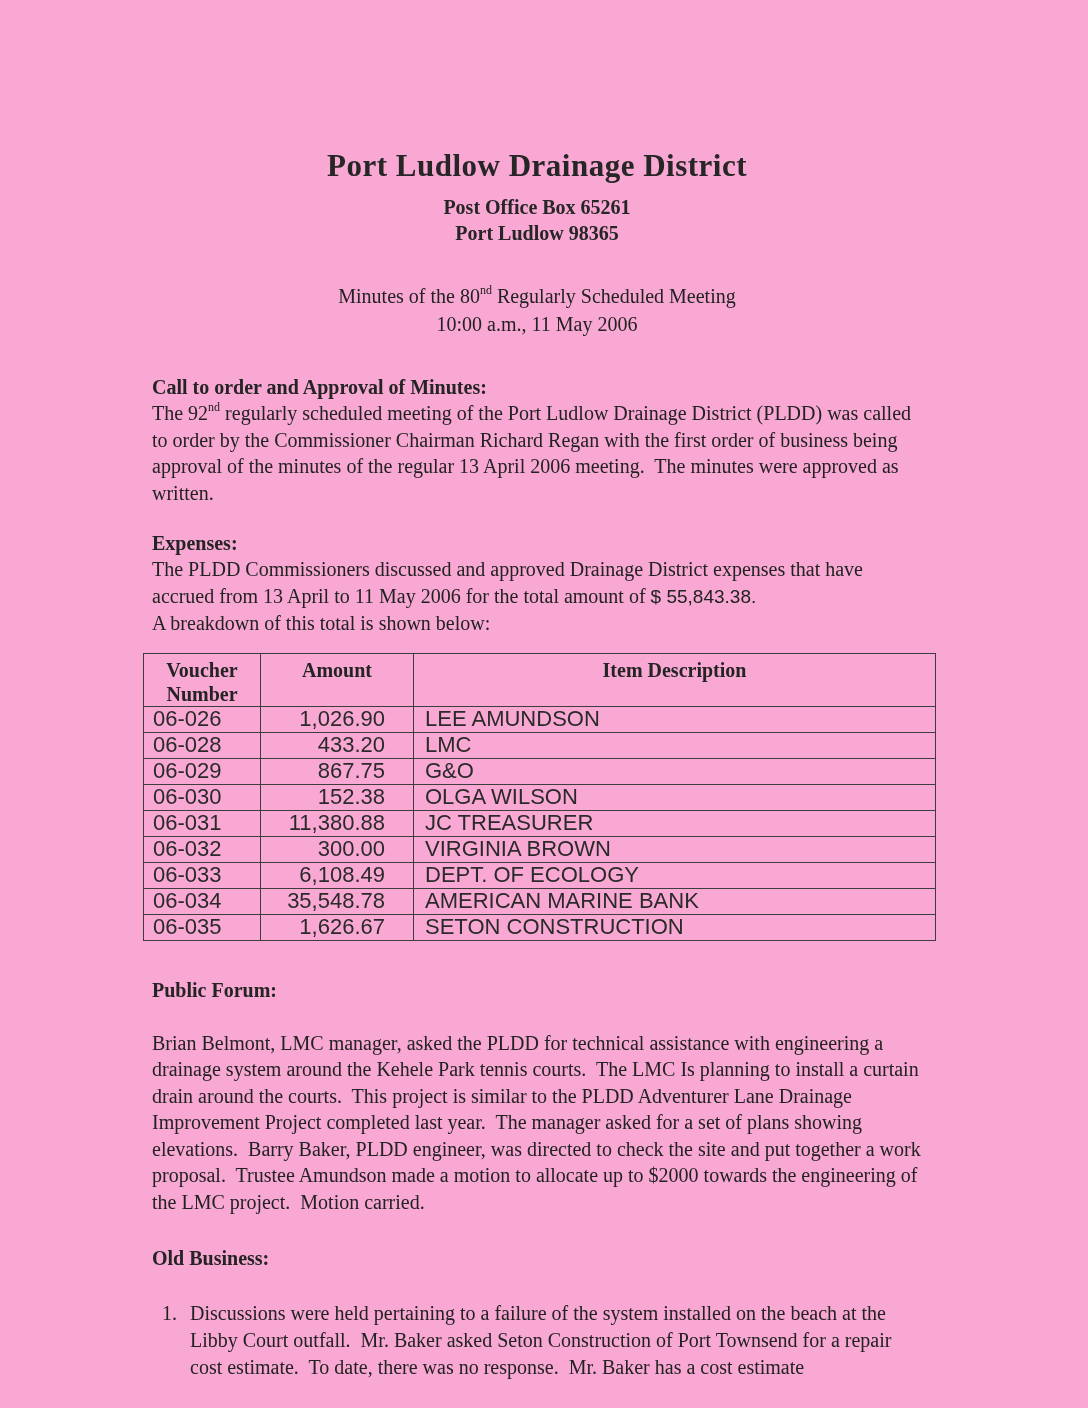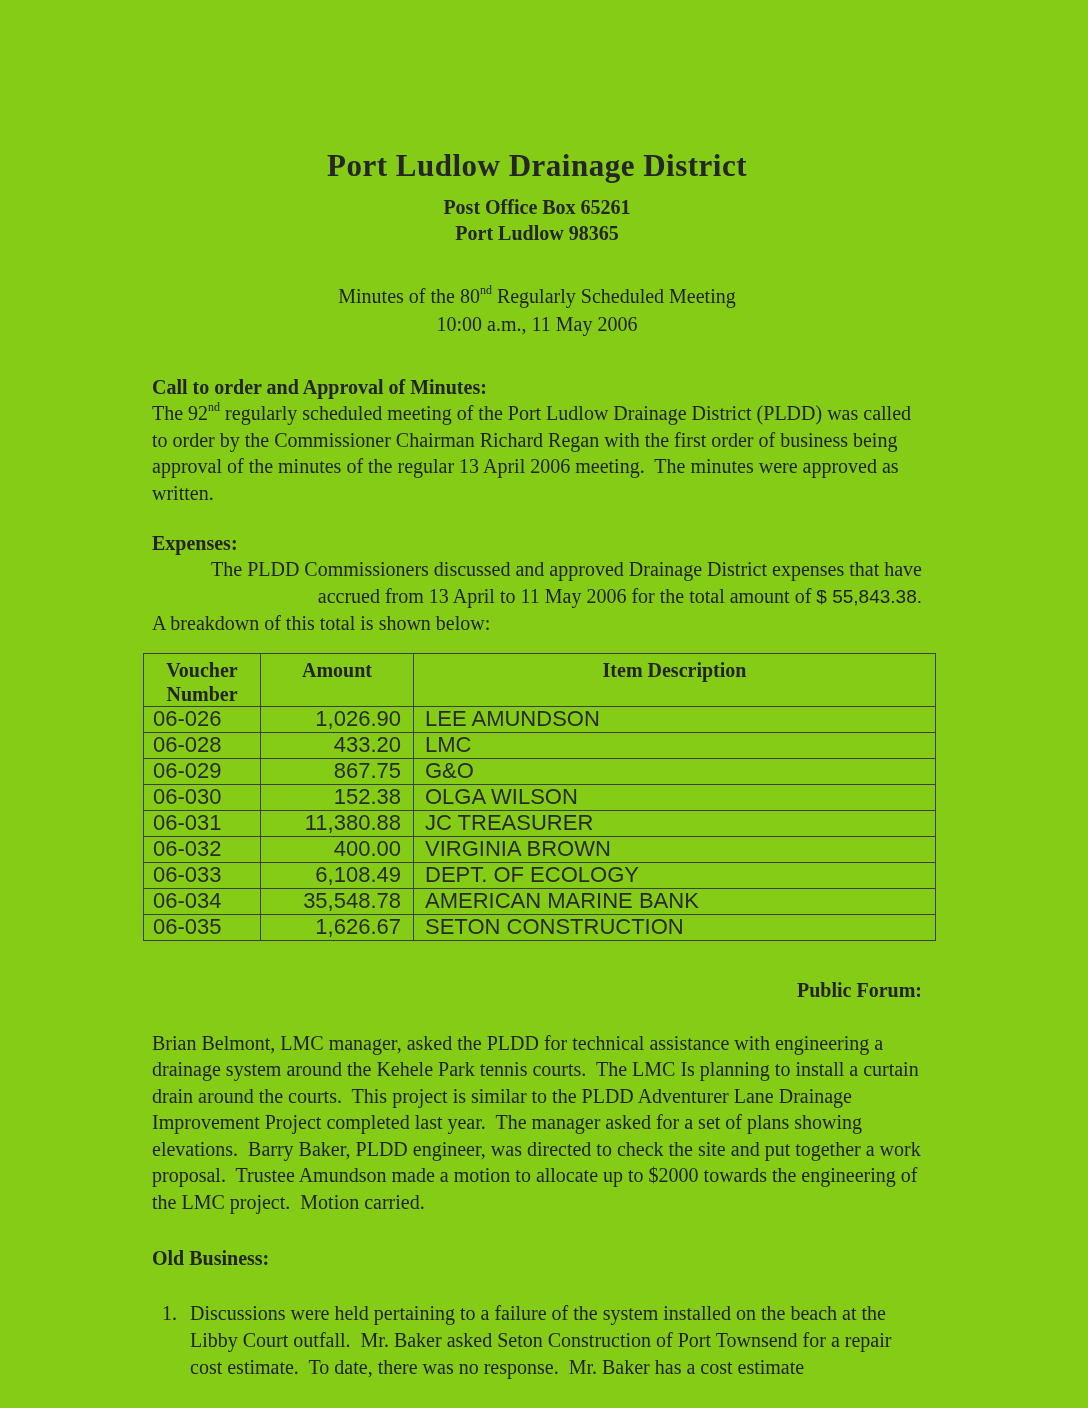--- a/index.html
+++ b/index.html
@@ -4,21 +4,21 @@
 <style>
   html, body {
     margin: 0;
     padding: 0;
     background: #ffffff;
   }
   .page {
     position: relative;
     width: 1088px;
     height: 1408px;
-    background: #84cc16;
+    background: #f9a8d4;
     overflow: hidden;
     font-family: "Liberation Serif", serif;
     color: #1e1e1e;
     box-sizing: border-box;
     padding: 148px 166px 0 152px;
   }
   .doc-header { text-align: center; }
   .doc-title {
     font-size: 31px;
     font-weight: bold;
@@ -53,24 +53,24 @@
   }
   .para {
     font-size: 20px;
     line-height: 26.5px;
     margin: 0;
     white-space: pre-wrap;
     color: #222;
   }
   .h-call { margin-top: 38px; }
   .h-expenses { margin-top: 26px; }
-  .h-public-forum { margin-top: 38px; text-align: right; }
+  .h-public-forum { margin-top: 38px; }
   .h-old-business { margin-top: 32px; }
   .p-call { margin-top: 1px; }
-  .p-expenses { margin-top: 1px; text-align: right; }
+  .p-expenses { margin-top: 1px; }
   .p-public-forum { margin-top: 28px; }
   .sans-amount {
     font-family: "Liberation Sans", sans-serif;
     font-size: 19px;
   }
   table.expense-table {
     margin-top: 16px;
     margin-left: -9px;
     width: 792px;
     border-collapse: collapse;
@@ -97,21 +97,21 @@
   table.expense-table td {
     font-family: "Liberation Sans", sans-serif;
     font-size: 22px;
     height: 26px;
     padding: 0 10px;
     color: #2a2a2a;
     vertical-align: middle;
     line-height: 20px;
   }
   table.expense-table td:nth-child(1) { text-align: left;  padding-left: 9px; }
-  table.expense-table td:nth-child(2) { text-align: right; padding-right: 12px; margin-top: 20px; }
+  table.expense-table td:nth-child(2) { text-align: right; padding-right: 28px; margin-top: 20px; }
   table.expense-table td:nth-child(3) { text-align: left;  padding-left: 11px; }
   .ob-item {
     margin-top: 30px;
     display: flex;
     font-size: 20px;
     line-height: 27px;
     color: #222;
   }
   .ob-number {
     flex: 0 0 38px;
@@ -180,21 +180,21 @@
           <td>152.38</td>
           <td>OLGA WILSON</td>
         </tr>
         <tr>
           <td>06-031</td>
           <td>11,380.88</td>
           <td>JC TREASURER</td>
         </tr>
         <tr>
           <td>06-032</td>
-          <td>400.00</td>
+          <td>300.00</td>
           <td>VIRGINIA BROWN</td>
         </tr>
         <tr>
           <td>06-033</td>
           <td>6,108.49</td>
           <td>DEPT. OF ECOLOGY</td>
         </tr>
         <tr>
           <td>06-034</td>
           <td>35,548.78</td>

